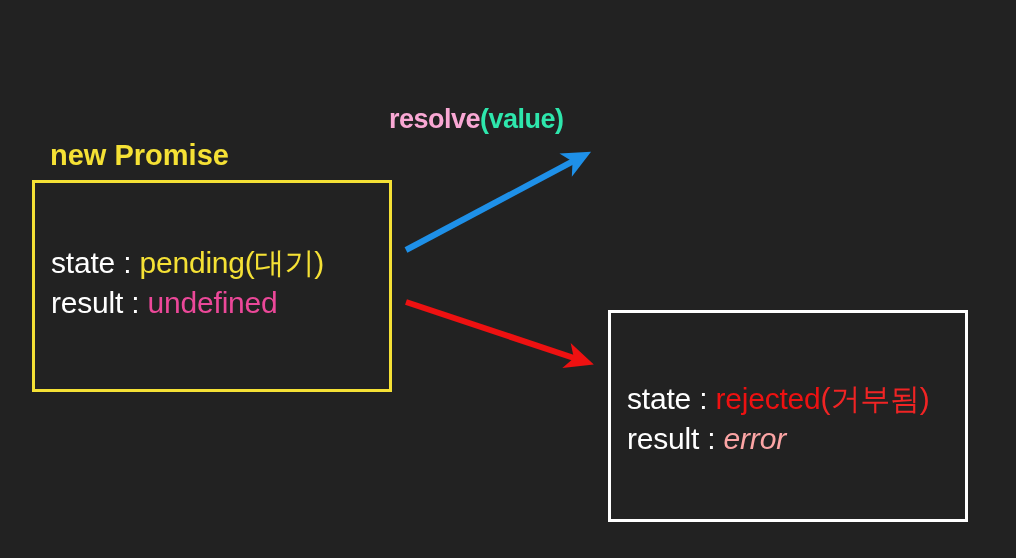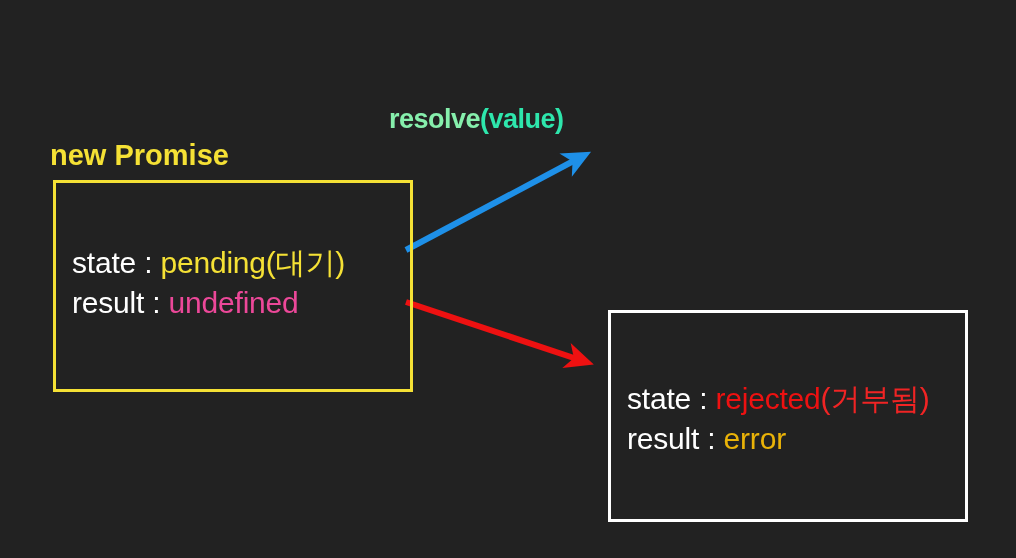--- a/index.html
+++ b/index.html
@@ -39,21 +39,21 @@
     color: #ffffff;
     font-weight: 400;
   }
   .kv-sep {
     color: #ffffff;
     font-weight: 400;
   }
 
   
   #pending-box {
-    left: 53px;
+    left: 32px;
     top: 180px;
     width: 360px;
     height: 212px;
     border: 3px solid #f5e135;
   }
   #pending-box .lines { top: 60px; }
   #pending-box .kv-line { font-size: 30px; line-height: 40px; }
   .val-pending { color: #f5e135; }
   .val-undefined { color: #ec4899; }
 
@@ -76,42 +76,42 @@
     left: 608px;
     top: 310px;
     width: 360px;
     height: 212px;
     border: 3px solid #ffffff;
   }
   #rejected-box .lines { top: 66px; }
   #rejected-box .kv-line { font-size: 30px; line-height: 40px; }
   .val-rejected { color: #ee1111; }
   .val-rejected-kr { color: #f02424; }
-  .val-error { color: #eab308; }
+  .val-error { color: #fca5a5; font-style: italic; }
 
   
   .float-label {
     position: absolute;
     white-space: nowrap;
     font-weight: bold;
   }
   #new-promise-label {
     left: 50px;
     top: 139px;
     font-size: 29px;
     color: #f5e135;
     letter-spacing: 0px;
   }
   #resolve-label {
     left: 389px;
     top: 104px;
     font-size: 27px;
     letter-spacing: -0.5px;
   }
-  #resolve-label .fn { color: #86efac; }
+  #resolve-label .fn { color: #f9a8d4; }
   #resolve-label .arg { color: #2ee6ac; text-align: center; }
   #reject-label {
     left: 422px;
     top: 379px;
     font-size: 27px;
     letter-spacing: -0.5px;
   }
   #reject-label .fn { color: #ee1111; }
   #reject-label .arg { color: #f04a4a; }
 

